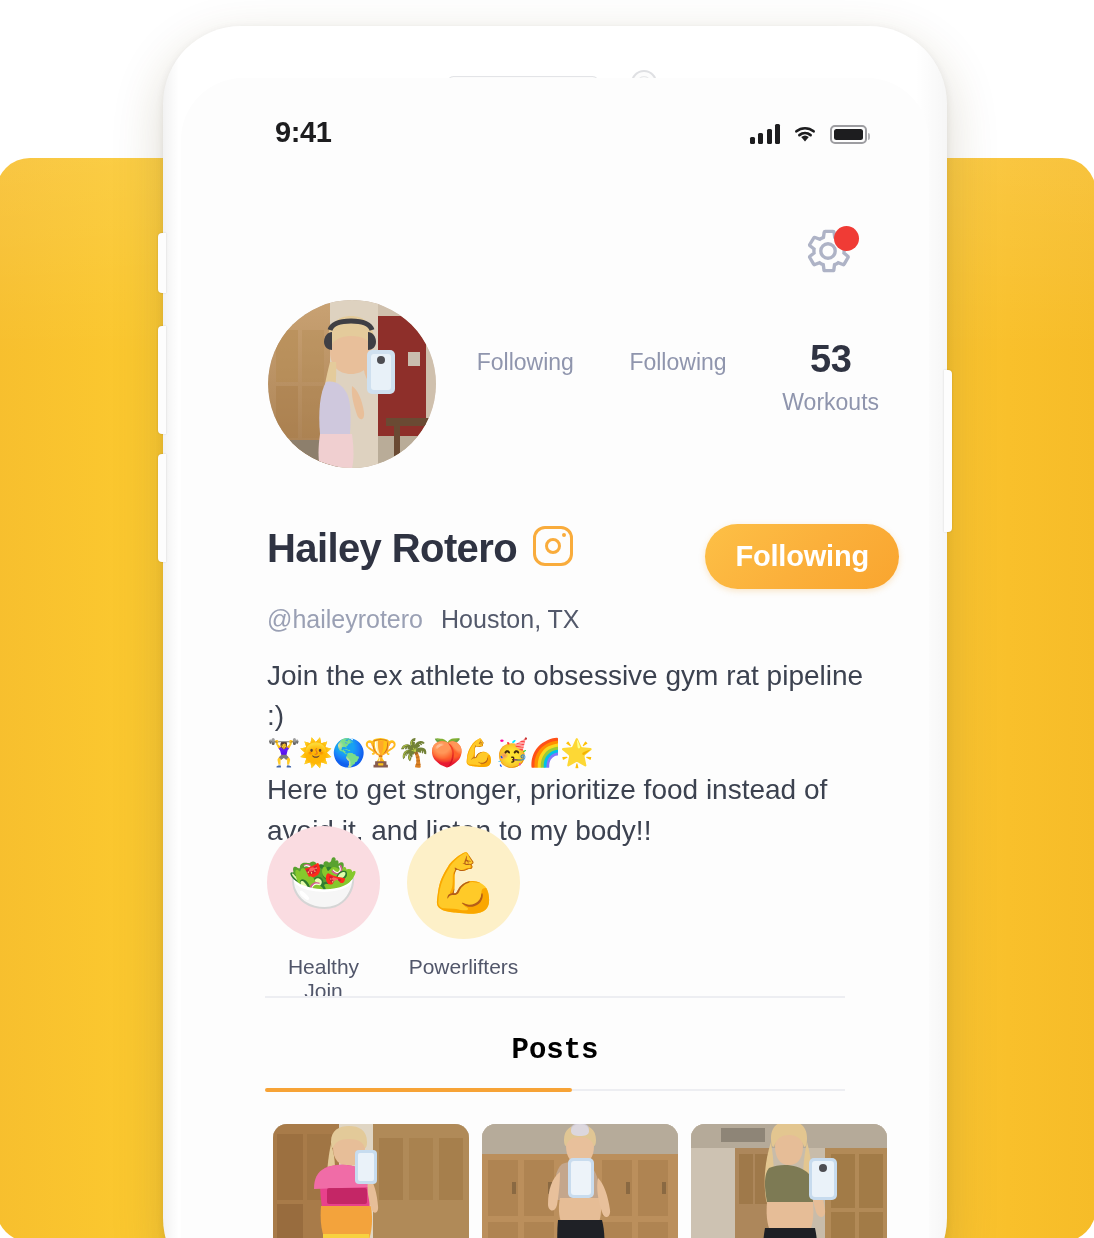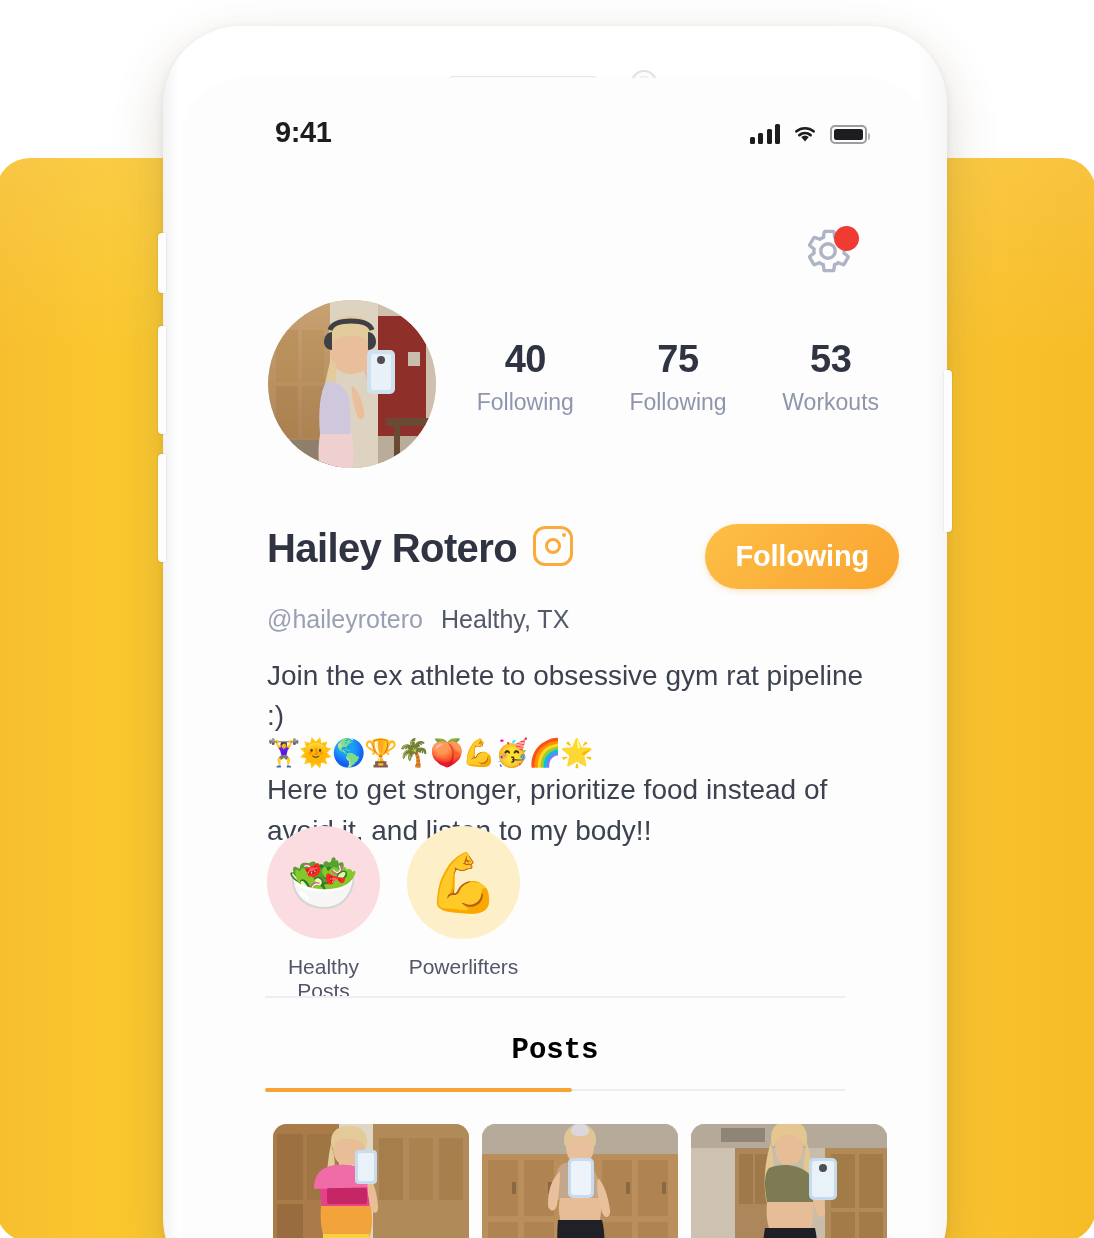--- a/index.html
+++ b/index.html
@@ -214,54 +214,52 @@
           <path d="M96 62c8 2 14 8 14 16 0 6-5 8-9 4-4-5-6-12-5-20z" fill="#e8bf9a"></path>
           <rect x="99" y="50" width="28" height="44" rx="5" fill="#cfe0ef"></rect>
           <rect x="103" y="54" width="20" height="36" rx="3" fill="#e8f1f8"></rect>
           <circle cx="113" cy="60" r="4" fill="#4d4d52"></circle>
         </g>
       </svg>
     </div>
 
     <div class="stats">
       <div class="stat">
-        <div class="stat-num">40</div>
         <div class="stat-lbl">Following</div>
       </div>
       <div class="stat">
-        <div class="stat-num">75</div>
         <div class="stat-lbl">Following</div>
       </div>
       <div class="stat">
         <div class="stat-num">53</div>
         <div class="stat-lbl">Workouts</div>
       </div>
     </div>
 
     <div class="namerow">
       <div class="fullname">Hailey Rotero</div>
       <div class="ig-icon"></div>
       <button class="follow-btn">Following</button>
     </div>
 
     <div class="metarow">
       <span class="handle">@haileyrotero</span>
-      <span class="loc">Healthy, TX</span>
+      <span class="loc">Houston, TX</span>
     </div>
 
     <div class="bio">
       <span>Join the ex athlete to obsessive gym rat pipeline :)</span>
       <span class="emj">🏋️‍♀️🌞🌎🏆🌴🍑💪🥳🌈🌟</span>
       <span>Here to get stronger, prioritize food instead of avoid it, and listen to my body!!</span>
     </div>
 
     <div class="highlights">
       <div class="hl">
         <div class="hl-circ hl-pink">🥗</div>
-        <div class="hl-lbl">Healthy Posts</div>
+        <div class="hl-lbl">Healthy Join</div>
       </div>
       <div class="hl">
         <div class="hl-circ hl-yellow">💪</div>
         <div class="hl-lbl">Powerlifters</div>
       </div>
     </div>
 
     <div class="divider"></div>
     <div class="tabs">
       <div class="tab active">Posts</div>

